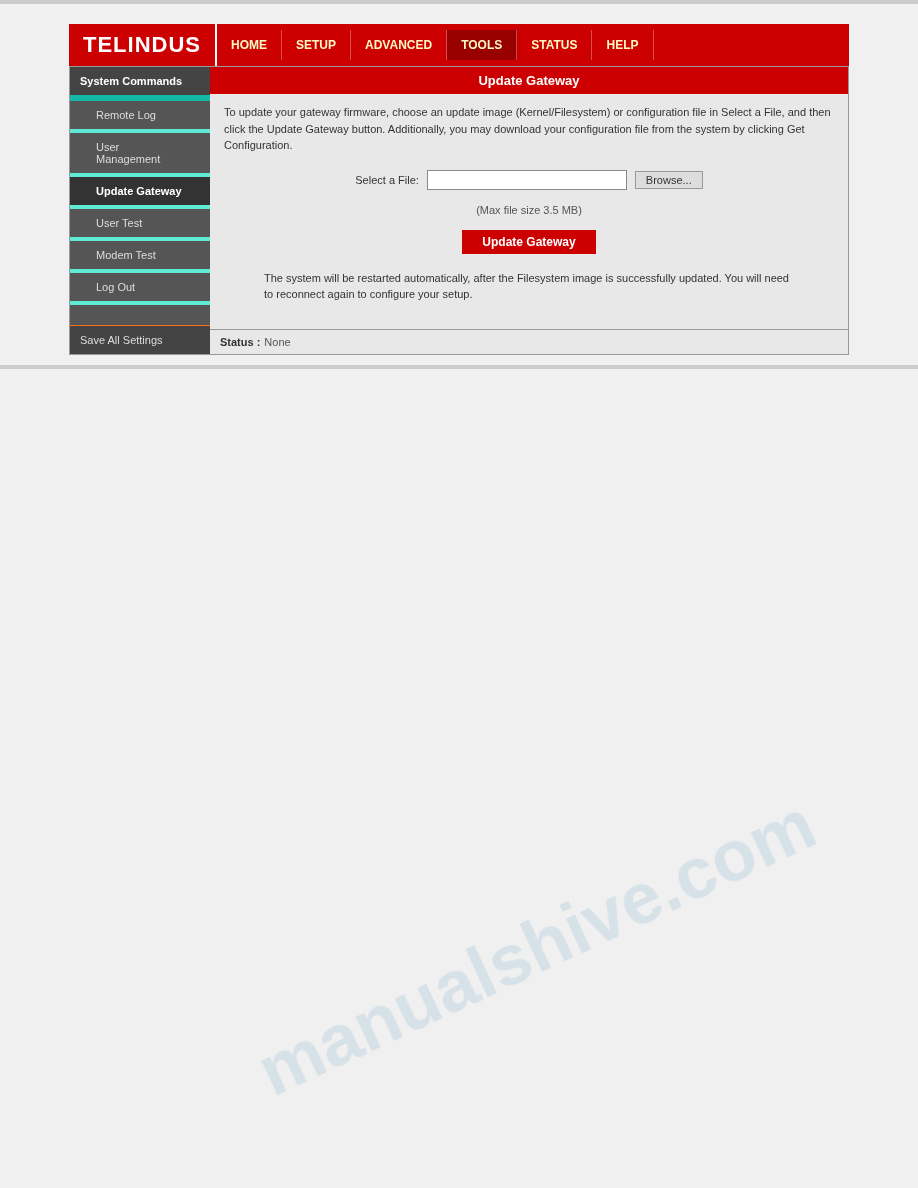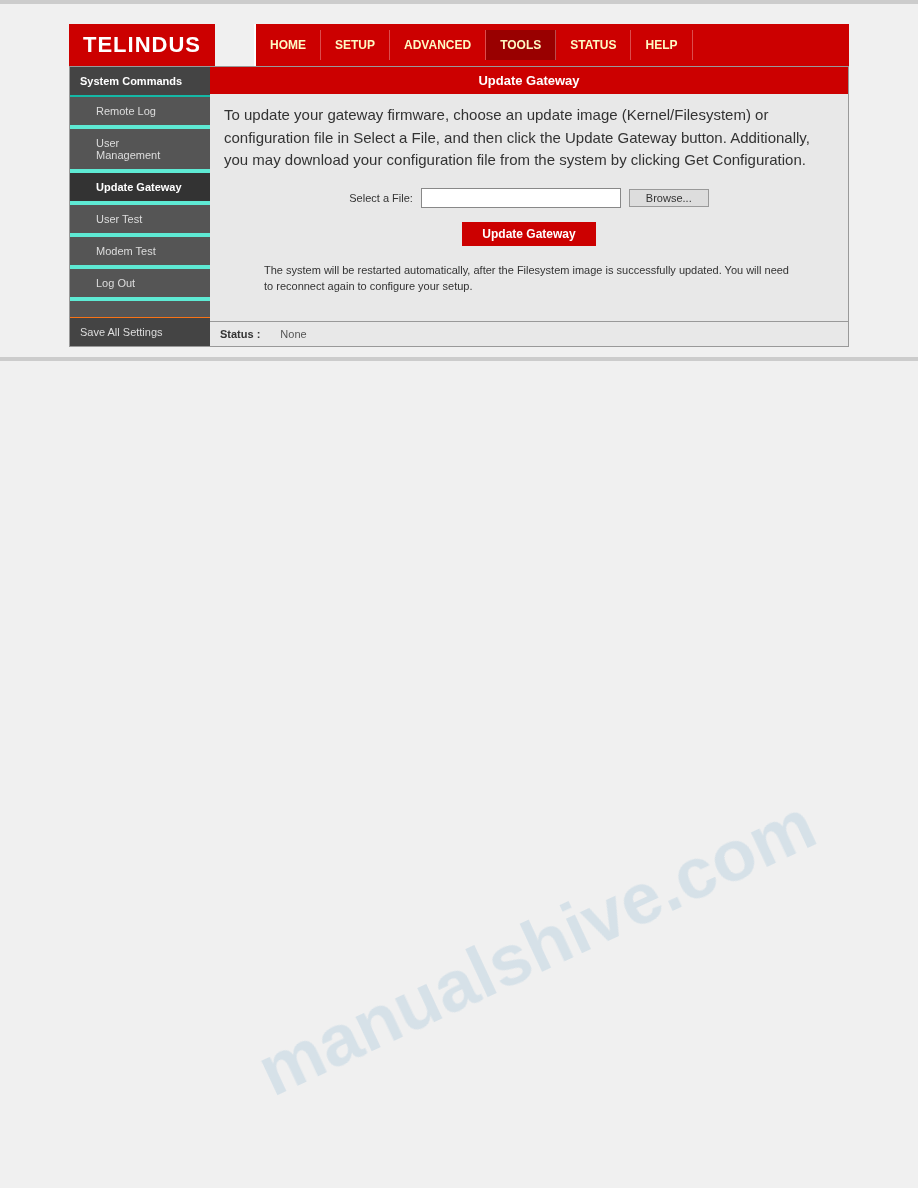--- a/index.html
+++ b/index.html
@@ -27,21 +27,20 @@
       width: 780px;
       margin: 0 auto;
       padding-top: 10px;
     }
 
     
     .header {
       display: flex;
       align-items: stretch;
       margin-bottom: 0;
-      gap: 39px;
     }
 
     .logo-area {
       background: #cc0000;
       padding: 8px 14px;
       display: flex;
       align-items: center;
       min-width: 140px;
     }
 
@@ -94,21 +93,21 @@
       color: white;
       font-weight: bold;
     }
 
     .sidebar-header {
       padding: 8px 10px;
       background: #444;
       color: white;
       font-size: 11px;
       font-weight: bold;
-      border-bottom: 2px solid #14b8a6;
+      border-bottom: 6px solid #14b8a6;
     }
 
     .sidebar-footer {
       padding: 8px 10px;
       background: #444;
       color: #ddd;
       font-size: 11px;
       cursor: pointer;
       border-top: 1px solid #f97316;
     }
@@ -129,21 +128,21 @@
       font-size: 13px;
       font-weight: bold;
     }
 
     .content-body {
       padding: 10px 14px;
       flex: 1;
     }
 
     .description-text {
-      font-size: 15px;
+      font-size: 11px;
       color: #333;
       line-height: 1.5;
       margin-bottom: 16px;
     }
 
     .file-select-row {
       display: flex;
       align-items: center;
       justify-content: center;
       margin-bottom: 14px;
@@ -159,21 +158,21 @@
       width: 200px;
       height: 20px;
       border: 1px solid #888;
       background: white;
       font-size: 11px;
     }
 
     .browse-button {
       background: #ddd;
       border: 1px solid #999;
-      padding: 2px 16px;
+      padding: 2px 10px;
       font-size: 11px;
       cursor: pointer;
       color: #333;
     }
 
     .file-size-text {
       text-align: center;
       font-size: 11px;
       color: #555;
       margin-bottom: 14px;
@@ -217,21 +216,21 @@
       cursor: pointer;
     }
 
     
     .status-bar {
       background: #e8e8e8;
       border-top: 1px solid #999;
       padding: 6px 10px;
       display: flex;
       align-items: center;
-      gap: 20px;
+      gap: 4px;
     }
 
     .status-label {
       font-size: 11px;
       color: #333;
       font-weight: bold;
     }
 
     .status-value {
       font-size: 11px;
@@ -299,20 +298,21 @@
       <div class="content-header">Update Gateway</div>
       <div class="content-body">
         <p class="description-text">To update your gateway firmware, choose an update image (Kernel/Filesystem) or configuration file in Select a File, and then click the Update Gateway button. Additionally, you may download your configuration file from the system by clicking Get Configuration.</p>
 
         <div class="file-select-row">
           <span class="file-select-label">Select a File:</span>
           <input type="text" class="file-input" value="" style="">
           <button class="browse-button">Browse...</button>
         </div>
 
+        <div class="file-size-text">(Max file size 3.5 MB)</div>
 
         <div class="update-btn-row">
           <button class="update-gateway-btn">Update Gateway</button>
         </div>
 
         <p class="restart-notice">The system will be restarted automatically, after the Filesystem image is successfully updated. You will need to reconnect again to configure your setup.</p>
 
       </div>
 
       <div class="status-bar">

